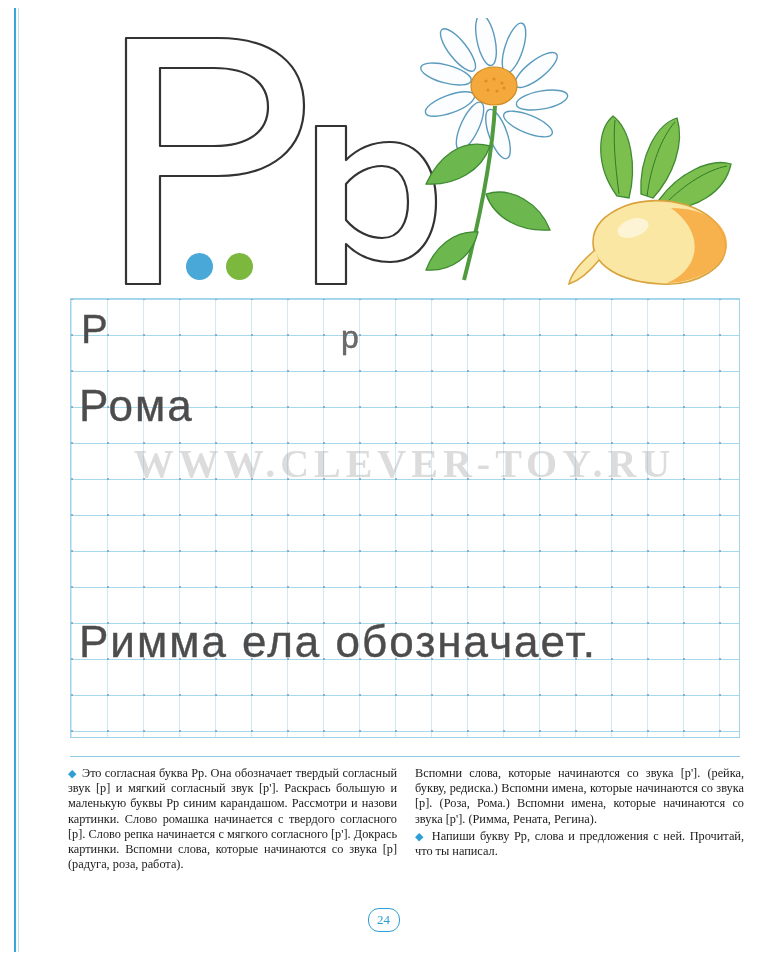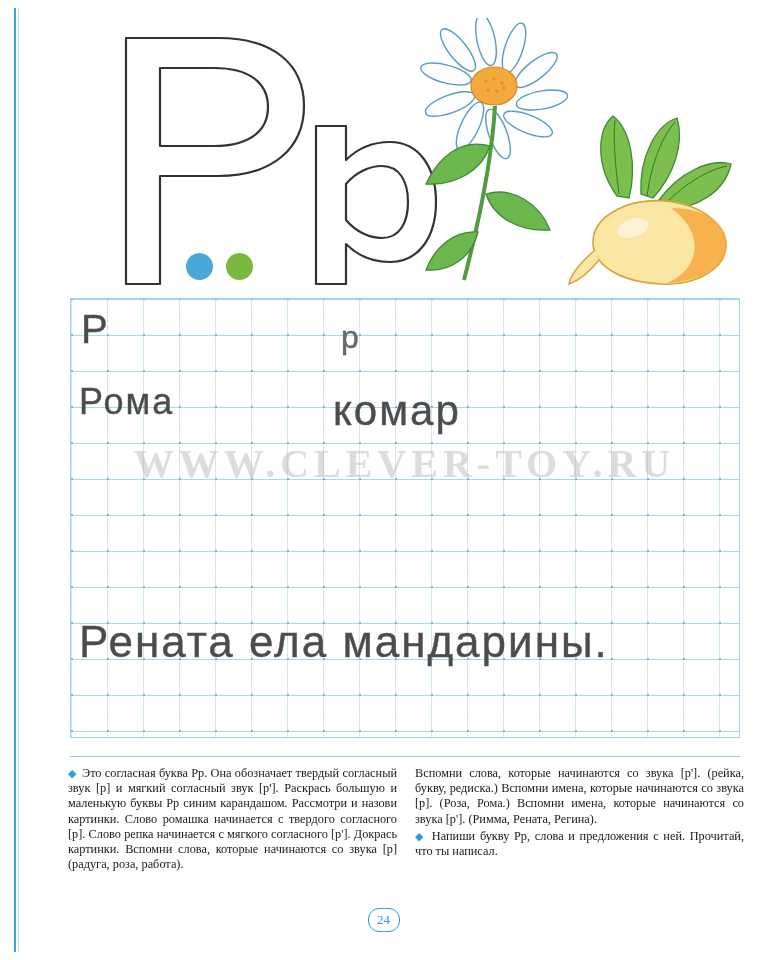--- a/index.html
+++ b/index.html
@@ -145,21 +145,21 @@
     font-weight: 300;
     color: #4c4c4c;
     letter-spacing: 2px;
     white-space: nowrap;
     -webkit-text-stroke: 0.4px #555;
   }
   .hw-faint { color: #6b6b6b; }
 
   .hw-row1a { left: 10px;  top: 8px;  font-size: 40px; }
   .hw-row1b { left: 270px; top: 20px; font-size: 32px; }
-  .hw-row2a { left: 8px;   top: 82px; font-size: 36px; }
+  .hw-row2a { left: 8px;   top: 82px; font-size: 44px; }
   .hw-row2b { left: 262px; top: 88px; font-size: 42px; }
   .hw-row3  { left: 8px;   top: 163px; font-size: 44px; }
   .hw-row4  { left: 8px;   top: 318px; font-size: 44px; }
 
   
   .watermark {
     position: absolute;
     left: 72px;
     top: 440px;
     width: 665px;
@@ -614,24 +614,23 @@
           <i style="left: 576px;"></i>
           <i style="left: 612px;"></i>
           <i style="left: 648px;"></i>
         </div>
       </div>
 
     <div class="hw hw-row1a">Р</div>
     <div class="hw hw-row1b hw-faint">р</div>
 
     <div class="hw hw-row2a">Рома</div>
-    <div class="hw hw-row2b">комар</div>
-
-
-    <div class="hw hw-row4">Рената ела мандарины.</div>
+
+
+    <div class="hw hw-row4">Римма ела обозначает.</div>
   </div>
 
   <div class="watermark">WWW.CLEVER-TOY.RU</div>
 
   <div class="text-divider"></div>
 
   <div class="text-cols">
     <div class="col">
       <p>
         <span class="bullet">◆</span>

